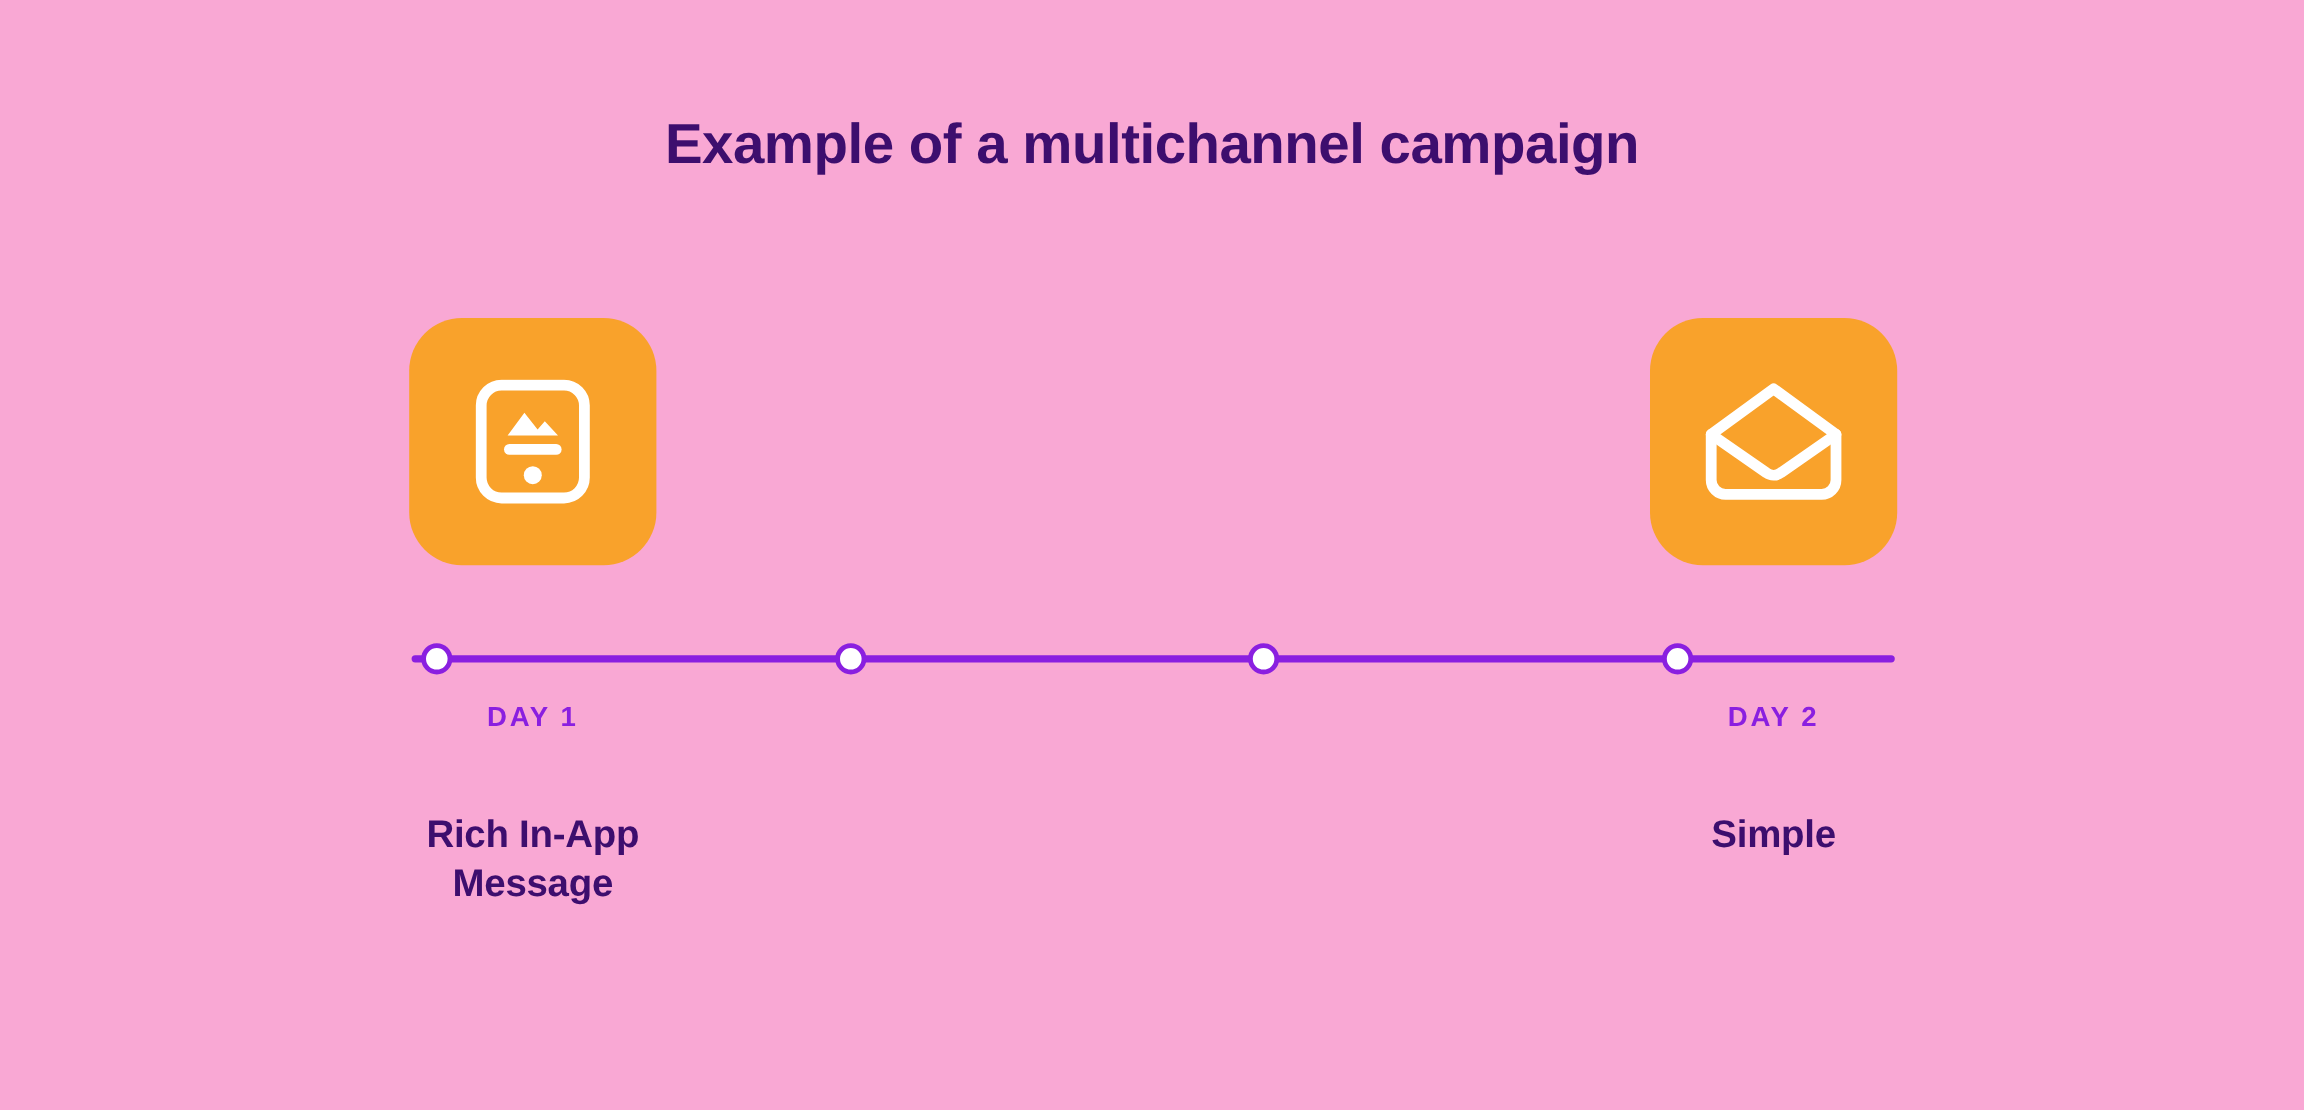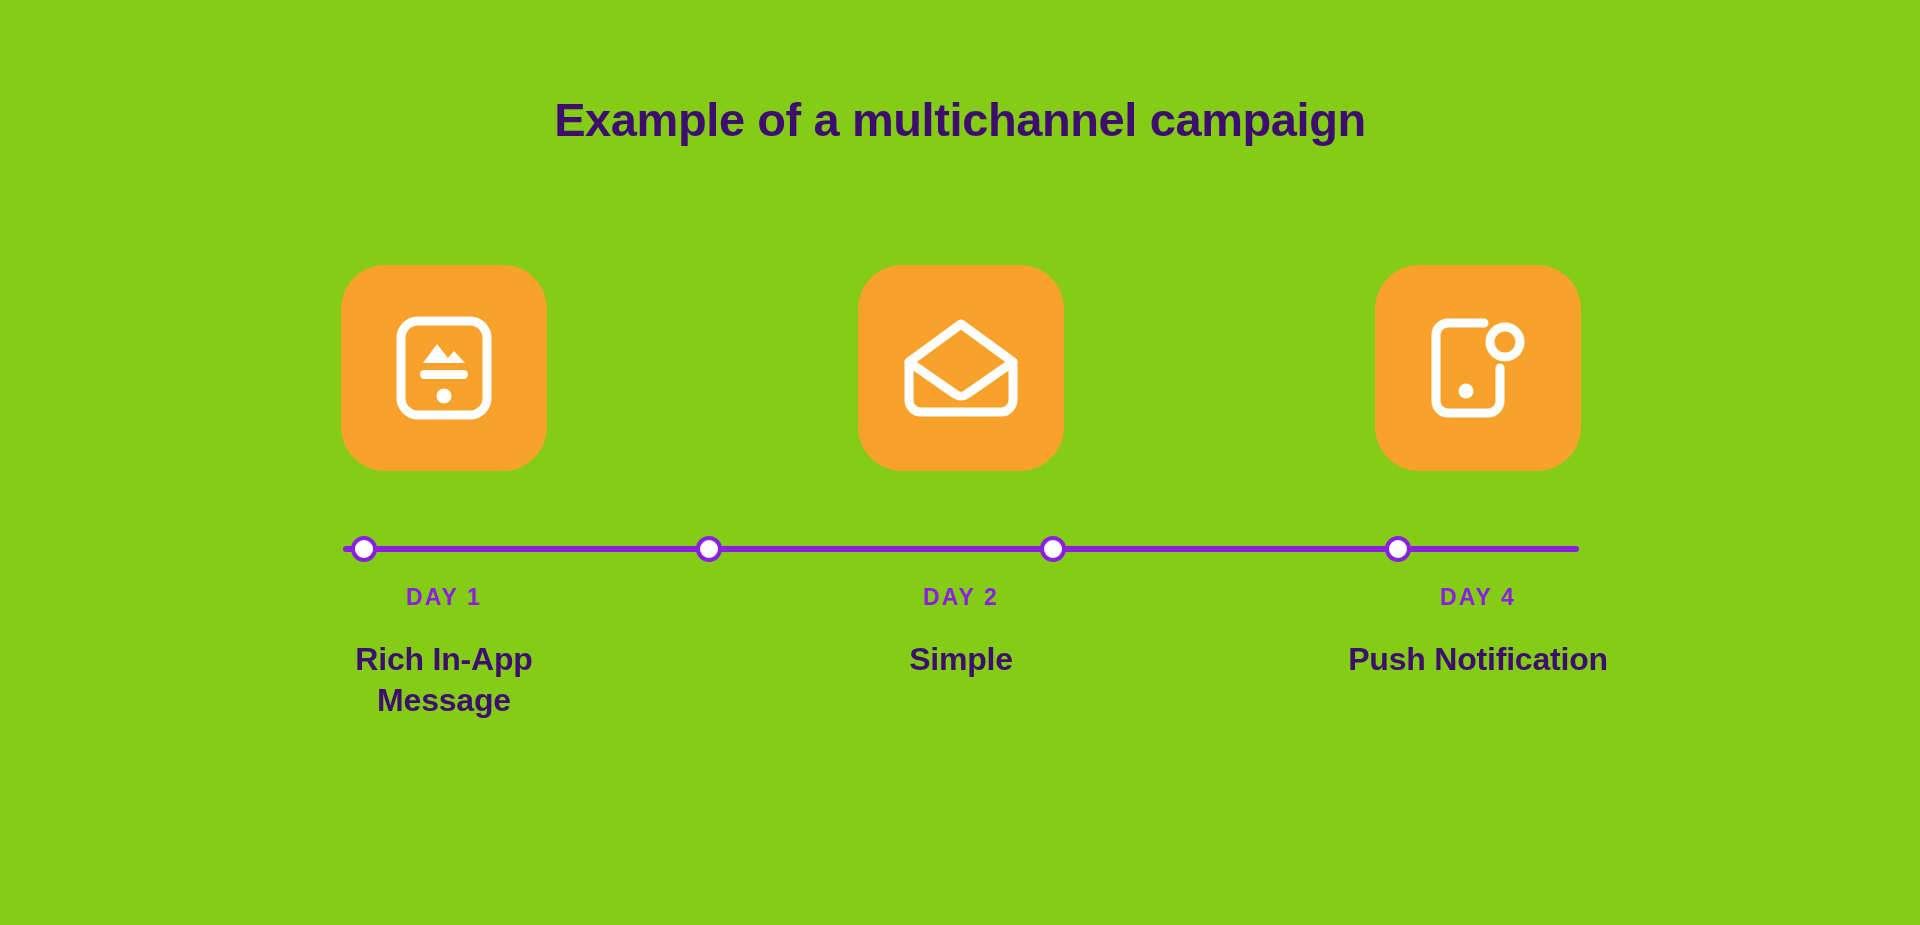--- a/index.html
+++ b/index.html
@@ -11,21 +11,21 @@
     height: 925px;
     background: #FFFFFF;
     font-family: "Liberation Sans", sans-serif;
     overflow: hidden;
     position: relative;
   }
 
   .infographic {
     position: absolute;
     inset: 0;
-    background: #84cc16;
+    background: #f9a8d4;
   }
 
   
   .title {
     position: absolute;
     left: 0;
     right: 0;
     top: 92px;
     text-align: center;
     font-size: 47px;
@@ -119,21 +119,21 @@
     letter-spacing: 2.2px;
     color: #8A1FE0;
     text-align: center;
     text-transform: uppercase;
     white-space: nowrap;
     flex: none;
   }
 
   
   .caption {
-    margin-top: 28px;
+    margin-top: 64px;
     font-size: 32px;
     line-height: 41px;
     font-weight: 700;
     color: #3D0E6E;
     text-align: center;
     letter-spacing: -0.2px;
     max-width: 260px;
     flex: none;
   }
 </style>
@@ -178,29 +178,15 @@
             <path d="M6 44 L52 76 A10 10 0 0 0 64 76 L110 44" stroke="#FFFFFF" stroke-width="9" stroke-linejoin="round" stroke-linecap="round" fill="none"></path>
           </svg>
         </span>
       </div>
       <div class="timeline-spacer"></div>
       <div class="day-label">DAY 2</div>
       <div class="caption">Simple</div>
     </div>
 
 
-    <div class="column">
-      <div class="tile">
-        <span>
-          <svg width="104" height="104" viewBox="0 0 104 104" fill="none" xmlns="http://www.w3.org/2000/svg">
-            <path d="M58 7 L22 7 A12 12 0 0 0 10 19 L10 85 A12 12 0 0 0 22 97 L62 97 A12 12 0 0 0 74 85 L74 52" stroke="#FFFFFF" stroke-width="9" stroke-linecap="round" fill="none"></path>
-            <circle cx="79" cy="26" r="15" stroke="#FFFFFF" stroke-width="9" fill="none"></circle>
-            <circle cx="40" cy="75" r="7.5" fill="#FFFFFF"></circle>
-          </svg>
-        </span>
-      </div>
-      <div class="timeline-spacer"></div>
-      <div class="day-label">DAY 4</div>
-      <div class="caption">Push Notification</div>
-    </div>
 
   </div>
 </div>
 
 </body></html>

